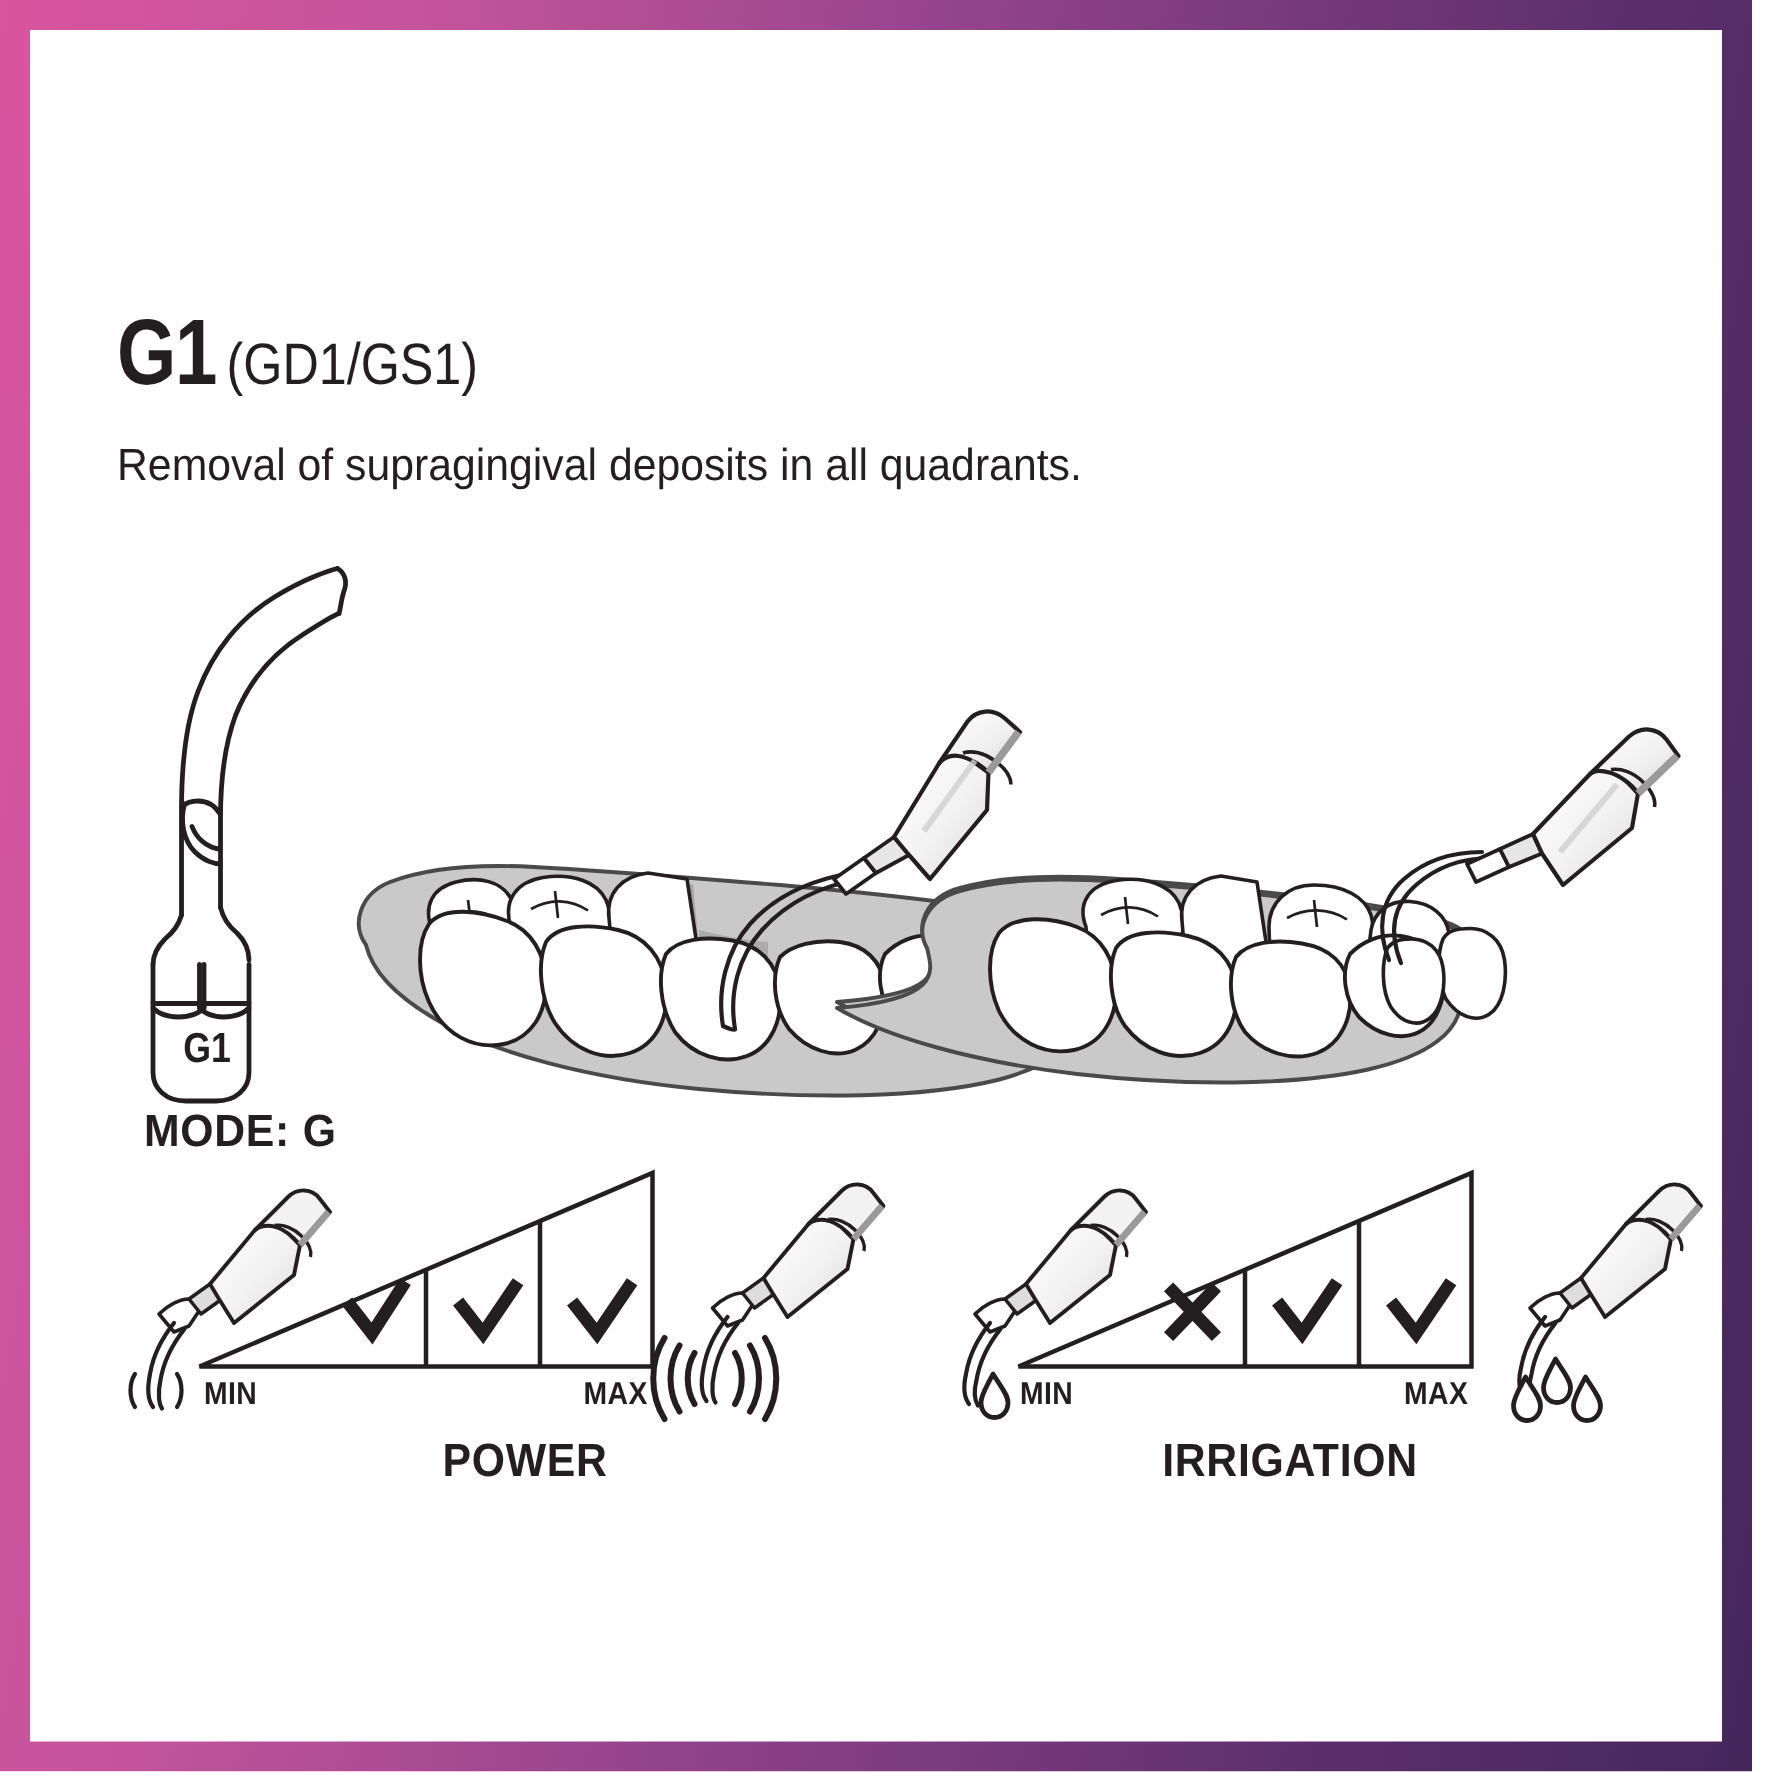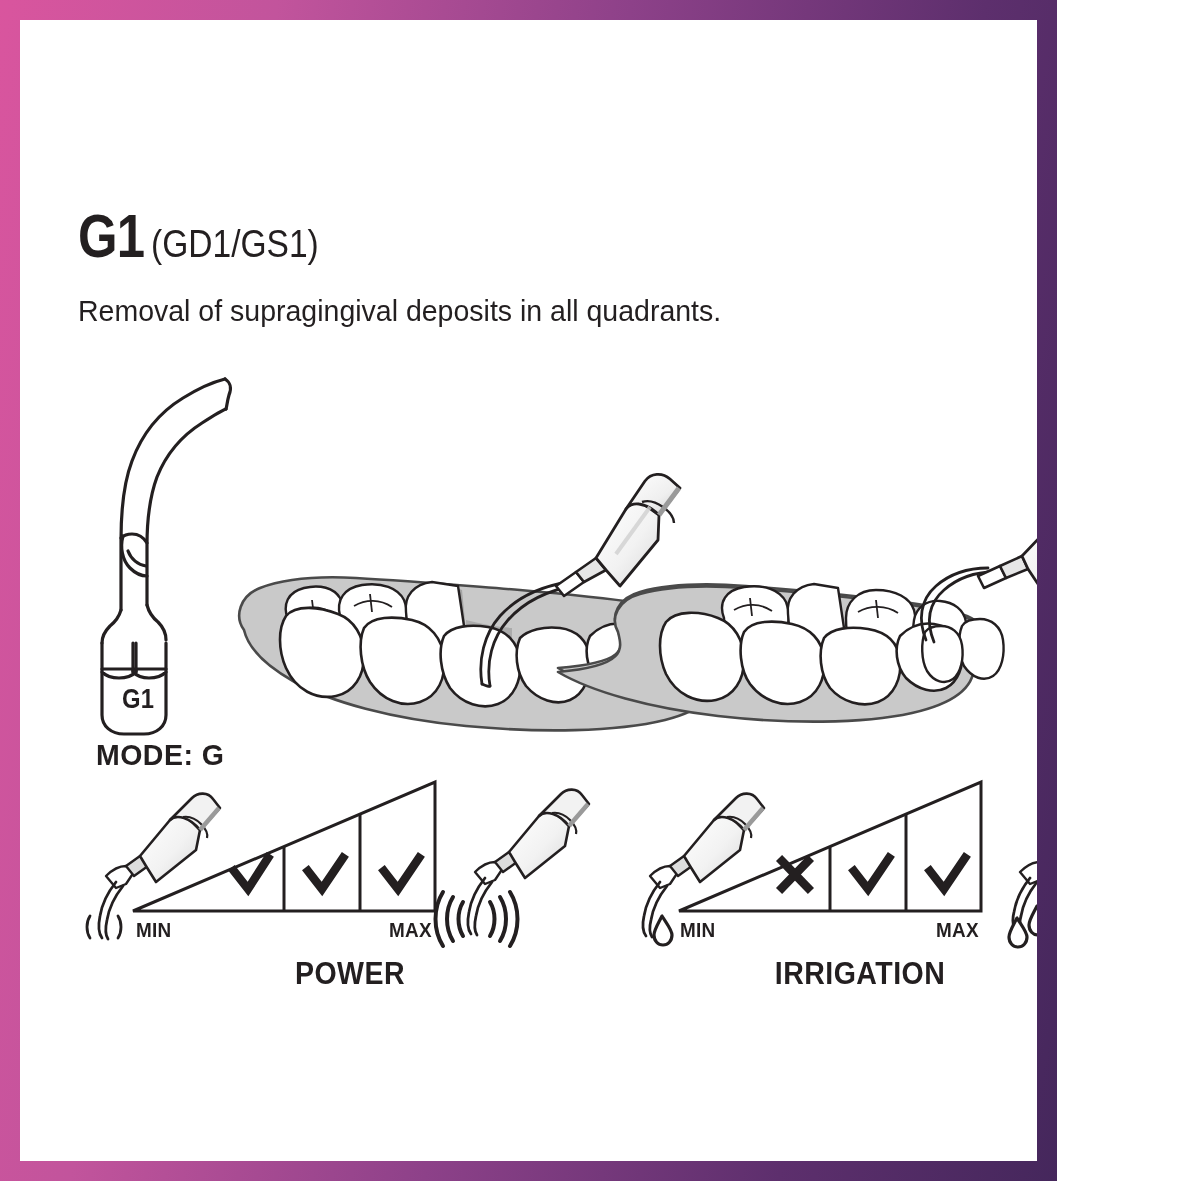--- a/index.html
+++ b/index.html
@@ -4,21 +4,21 @@
 <style>
   html,body{margin:0;padding:0;}
   body{
     width:1181px;height:1181px;
     font-family:"Liberation Sans", sans-serif;
     background:#fff;
     overflow:hidden;
   }
   #frame{
     position:relative;
-    width:1057px;height:1181px;
+    width:1168px;height:1181px;
     box-sizing:border-box;
     background:linear-gradient(100deg,#d9559e 0%,#c2549c 22%,#8d4189 50%,#5d2f6d 78%,#45275c 100%);
     padding:20px;
   }
   #card{
     position:relative;
     width:100%;height:100%;
     background:#ffffff;
     box-sizing:border-box;
     overflow:hidden;

